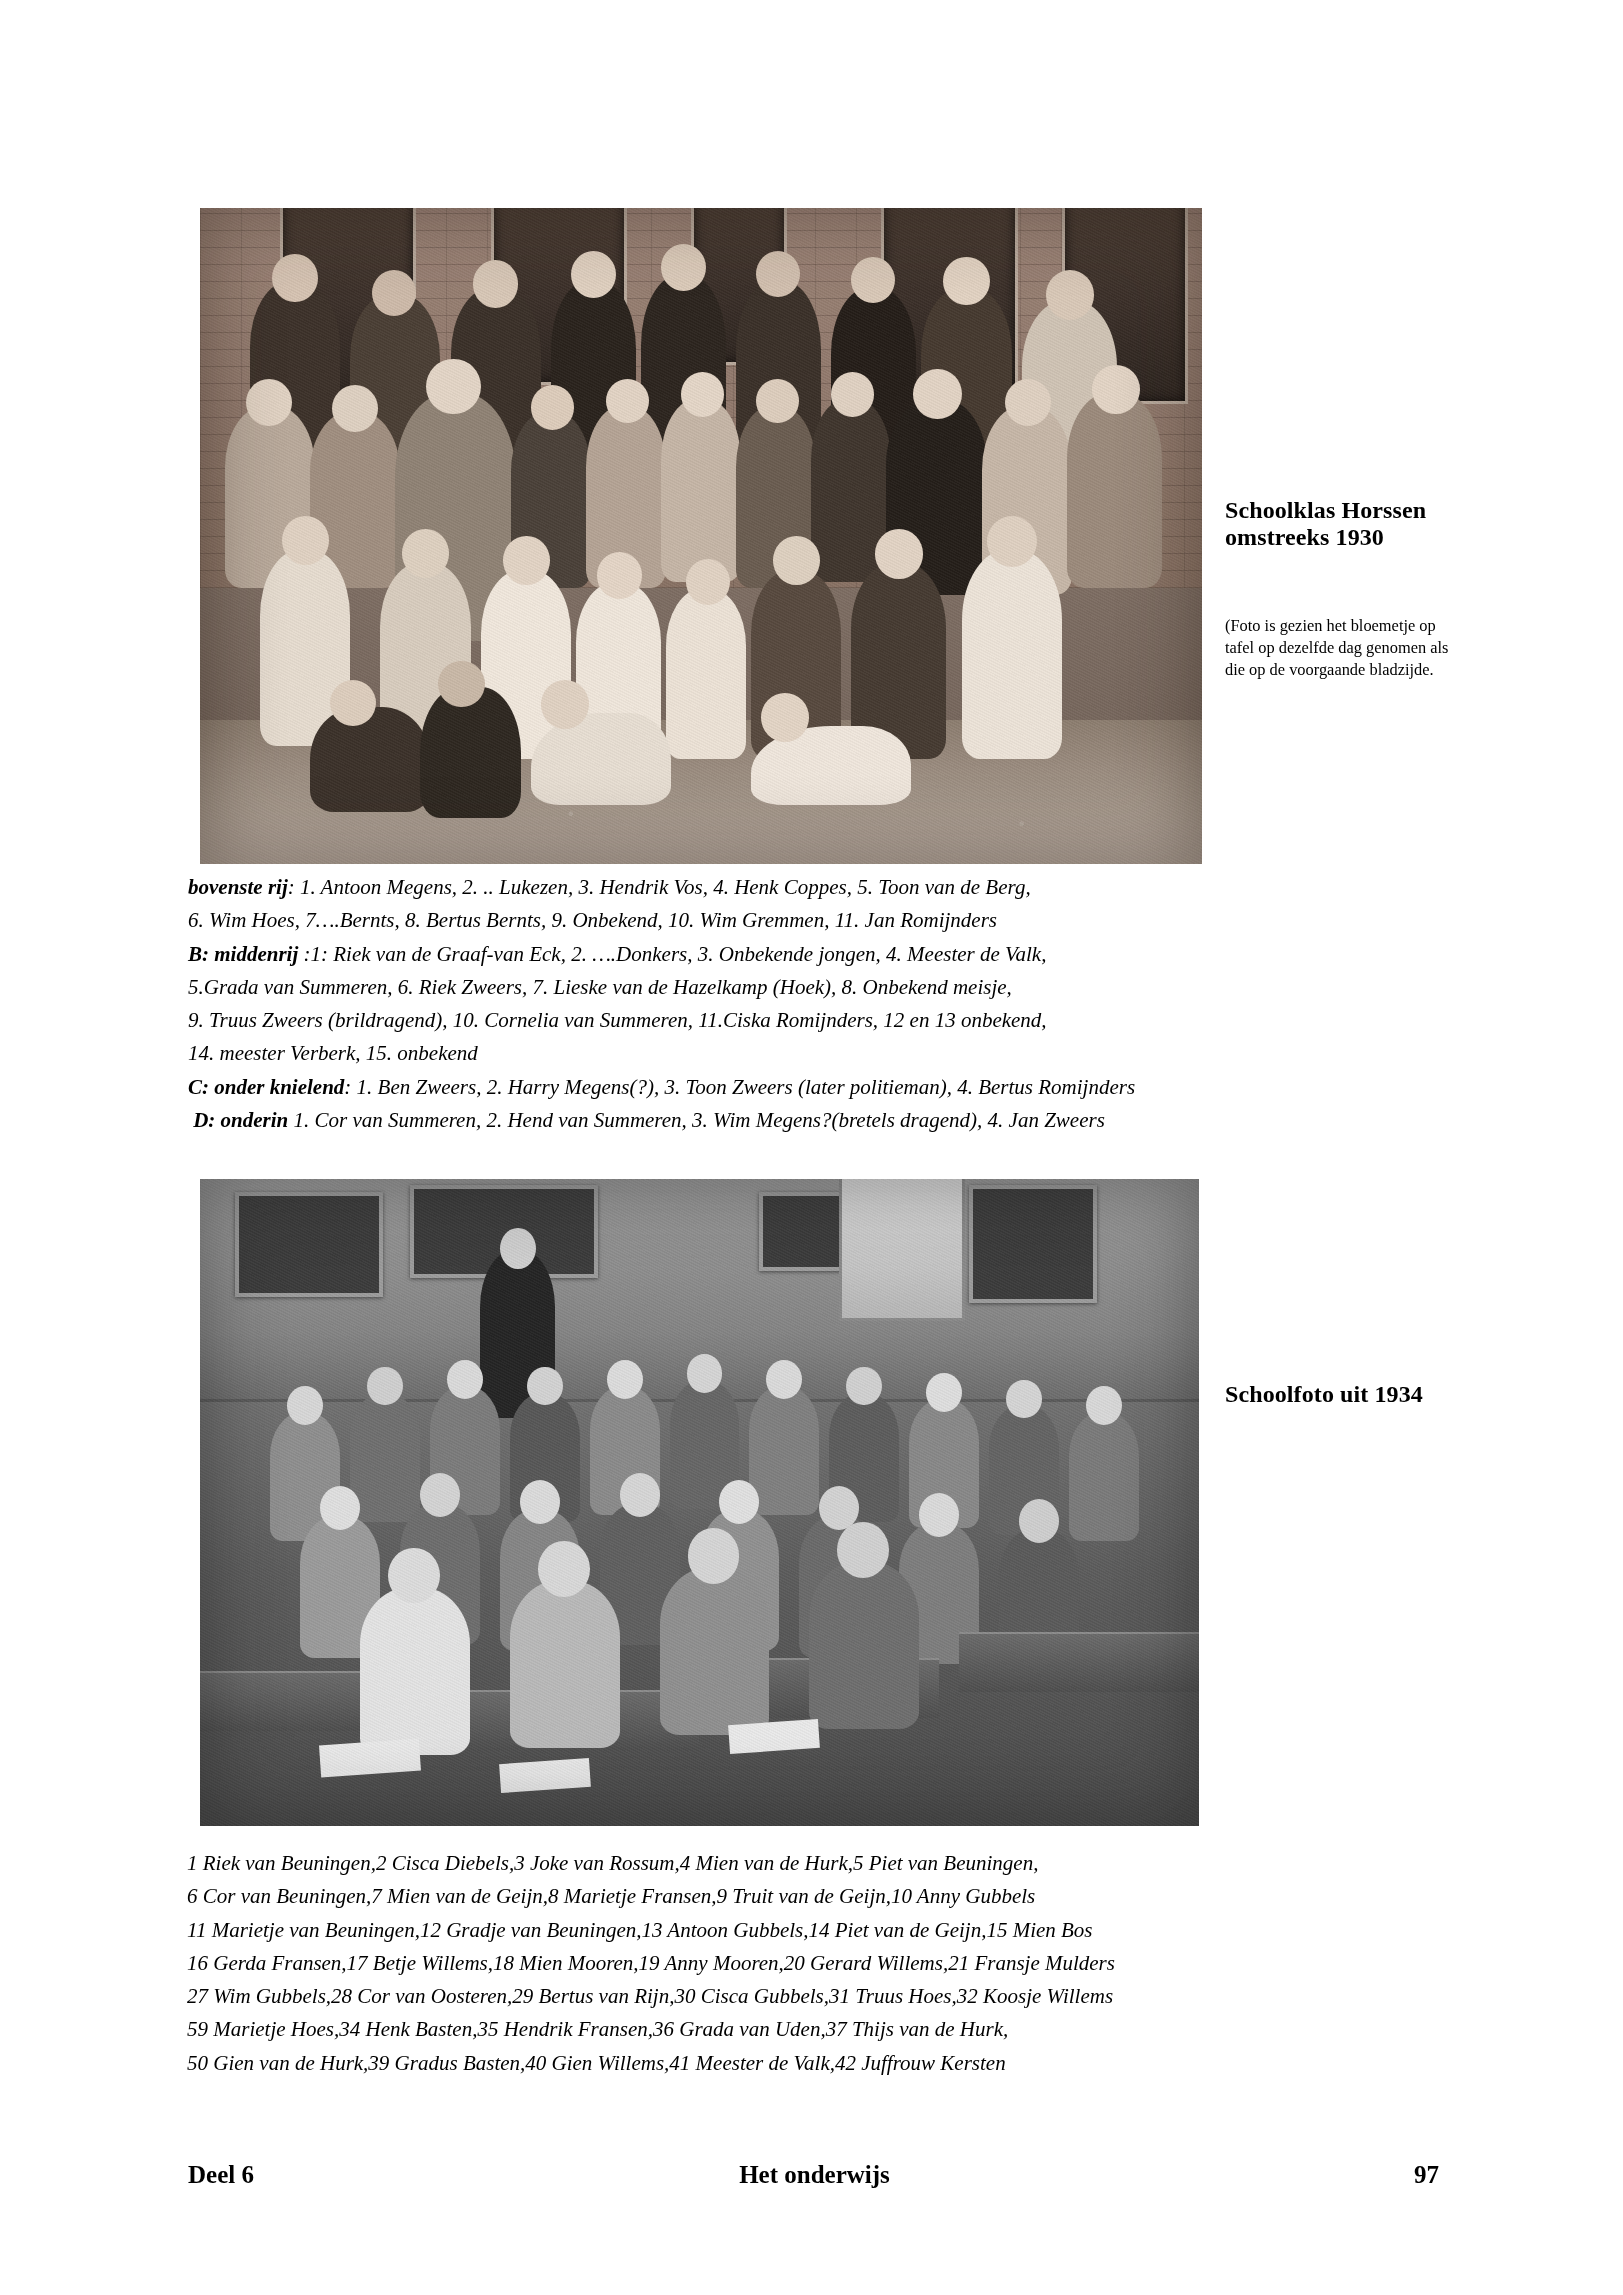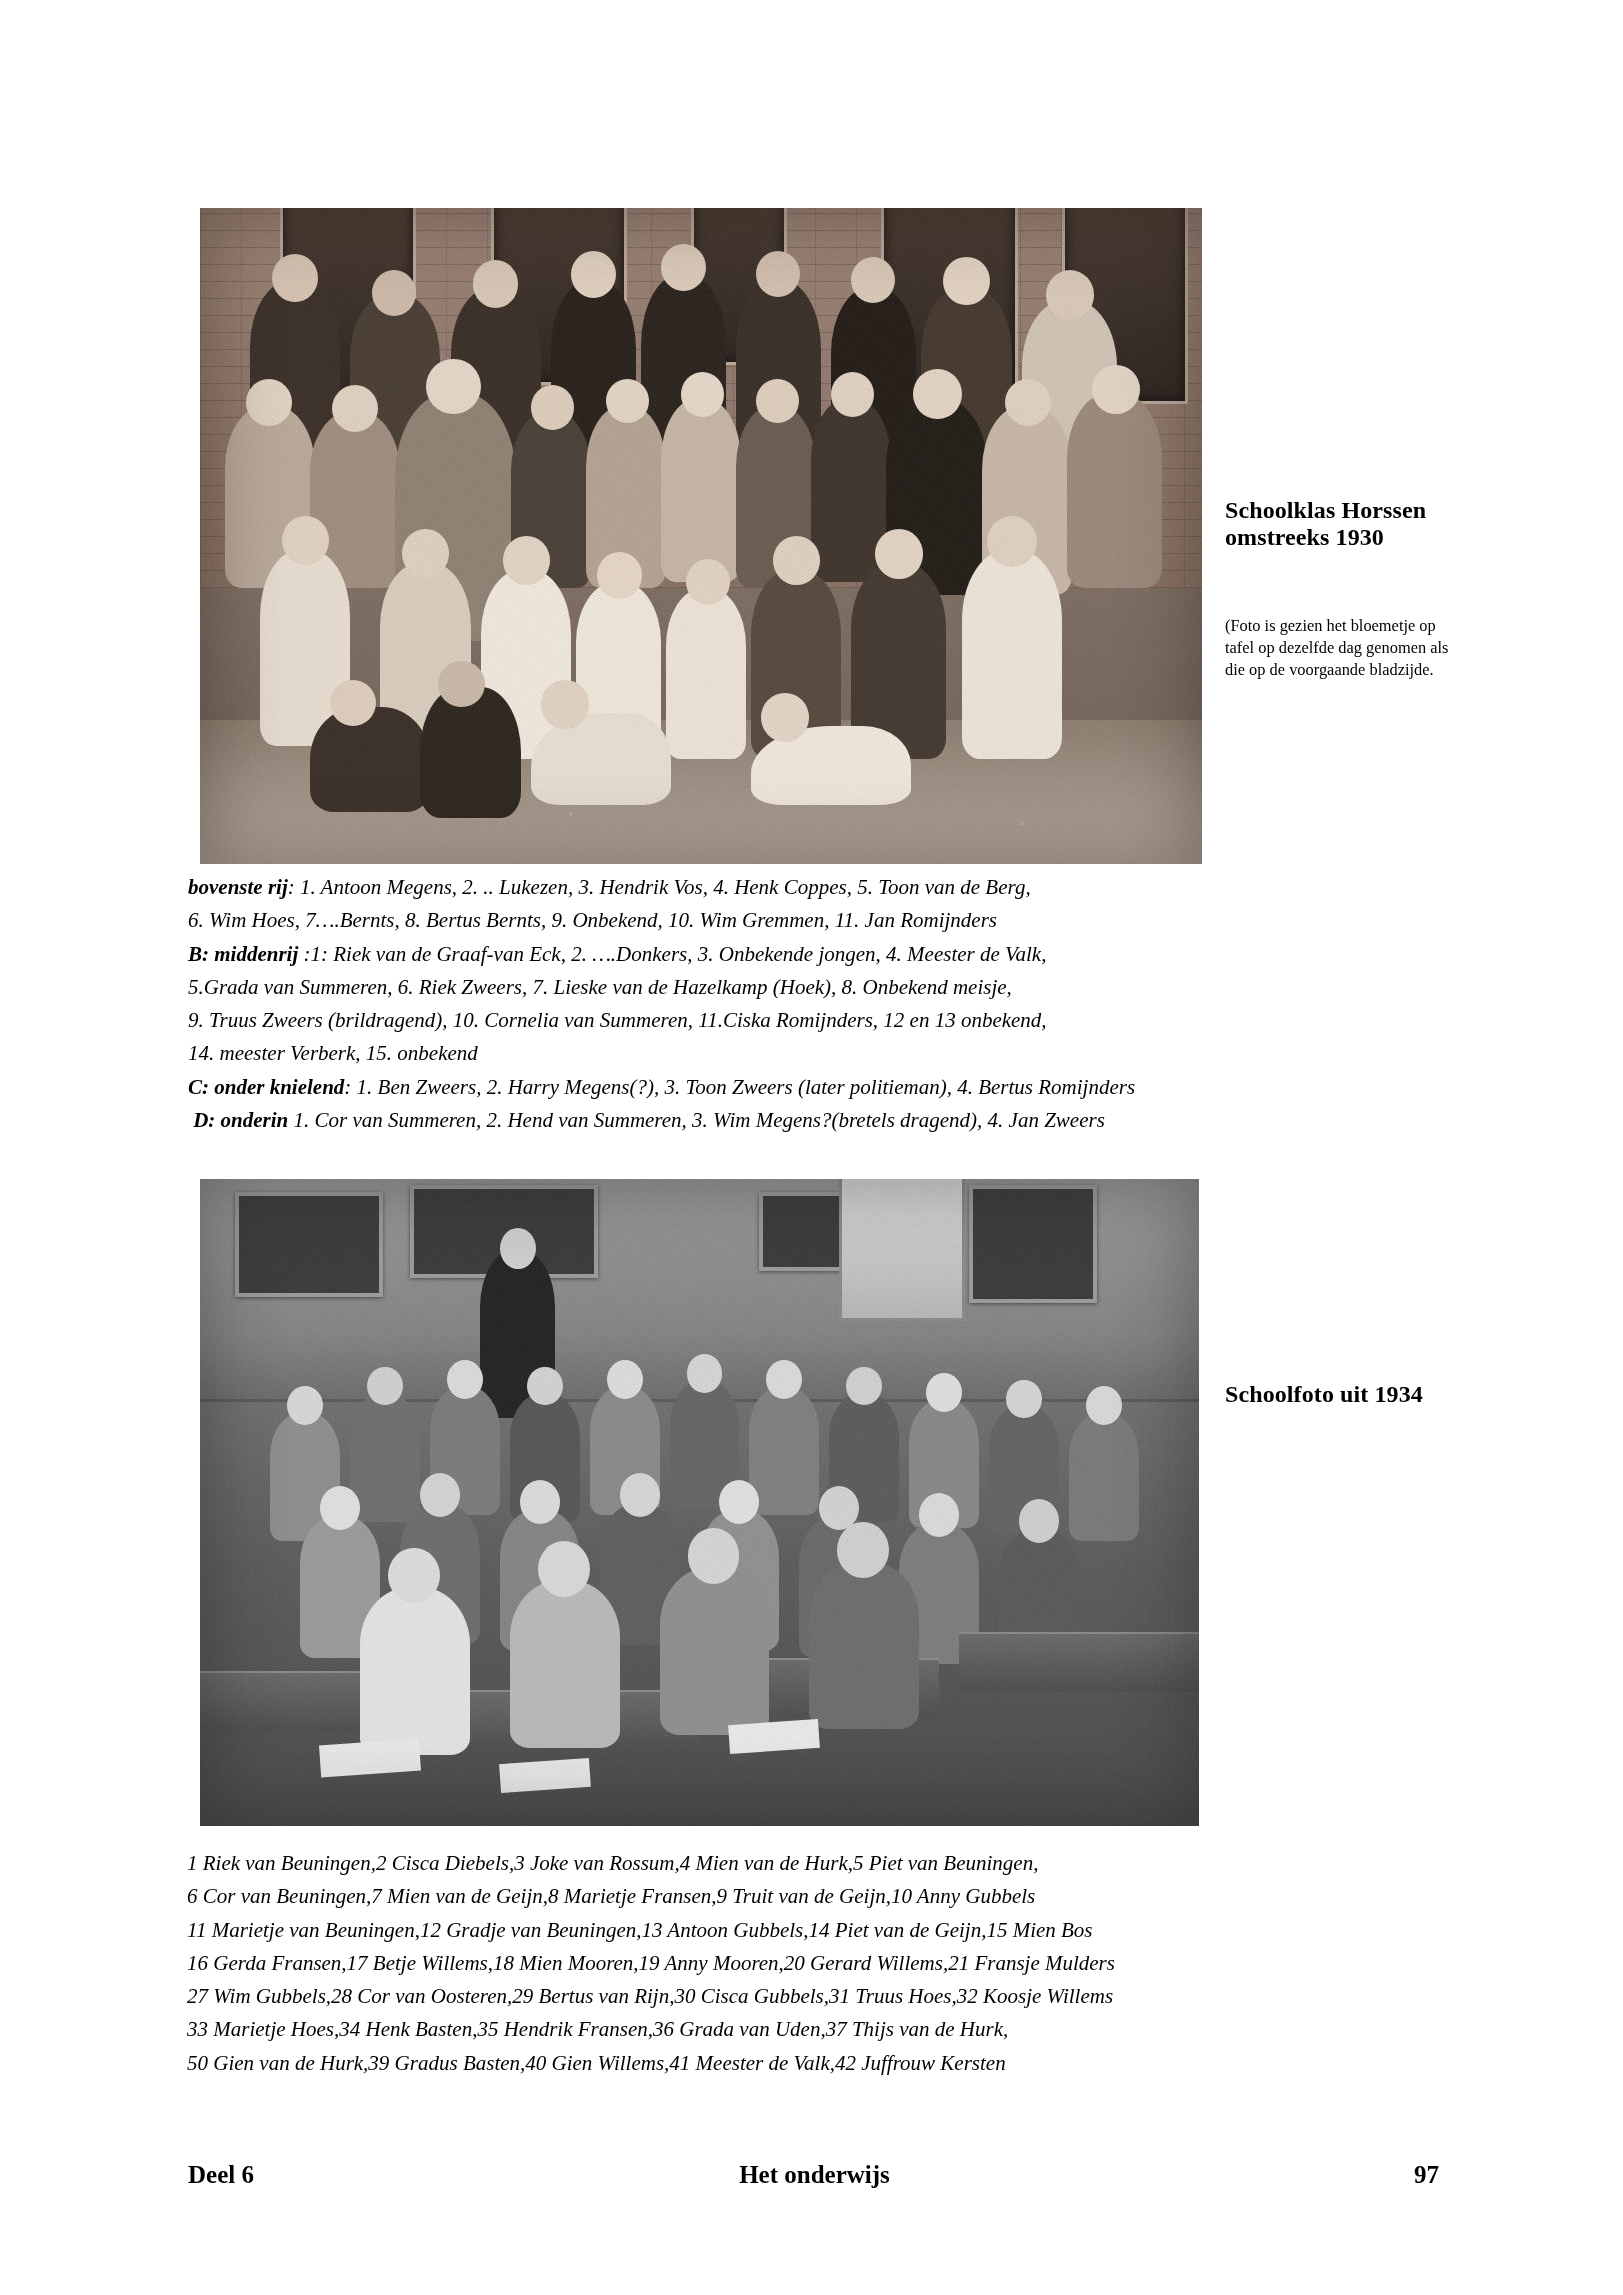--- a/index.html
+++ b/index.html
@@ -359,21 +359,21 @@
   </div>
 
   <div class="sidehead" id="head2">Schoolfoto uit 1934</div>
 
   <div class="captionblock" id="cap2">
     <div class="capline">1 Riek van Beuningen,2 Cisca Diebels,3 Joke van Rossum,4 Mien van de Hurk,5 Piet van Beuningen,</div>
     <div class="capline">6 Cor van Beuningen,7 Mien van de Geijn,8 Marietje Fransen,9 Truit van de Geijn,10 Anny Gubbels</div>
     <div class="capline">11 Marietje van Beuningen,12 Gradje van Beuningen,13 Antoon Gubbels,14 Piet van de Geijn,15 Mien Bos</div>
     <div class="capline">16 Gerda Fransen,17 Betje Willems,18 Mien Mooren,19 Anny Mooren,20 Gerard Willems,21 Fransje Mulders</div>
     <div class="capline">27 Wim Gubbels,28 Cor van Oosteren,29 Bertus van Rijn,30 Cisca Gubbels,31 Truus Hoes,32 Koosje Willems</div>
-    <div class="capline">33 Marietje Hoes,34 Henk Basten,35 Hendrik Fransen,36 Grada van Uden,37 Thijs van de Hurk,</div>
+    <div class="capline">59 Marietje Hoes,34 Henk Basten,35 Hendrik Fransen,36 Grada van Uden,37 Thijs van de Hurk,</div>
     <div class="capline">50 Gien van de Hurk,39 Gradus Basten,40 Gien Willems,41 Meester de Valk,42 Juffrouw Kersten</div>
   </div>
 
   <div id="footer">
     <div class="f-left">Deel 6</div>
     <div class="f-center">Het onderwijs</div>
     <div class="f-right">97</div>
   </div>
 
 </div>

